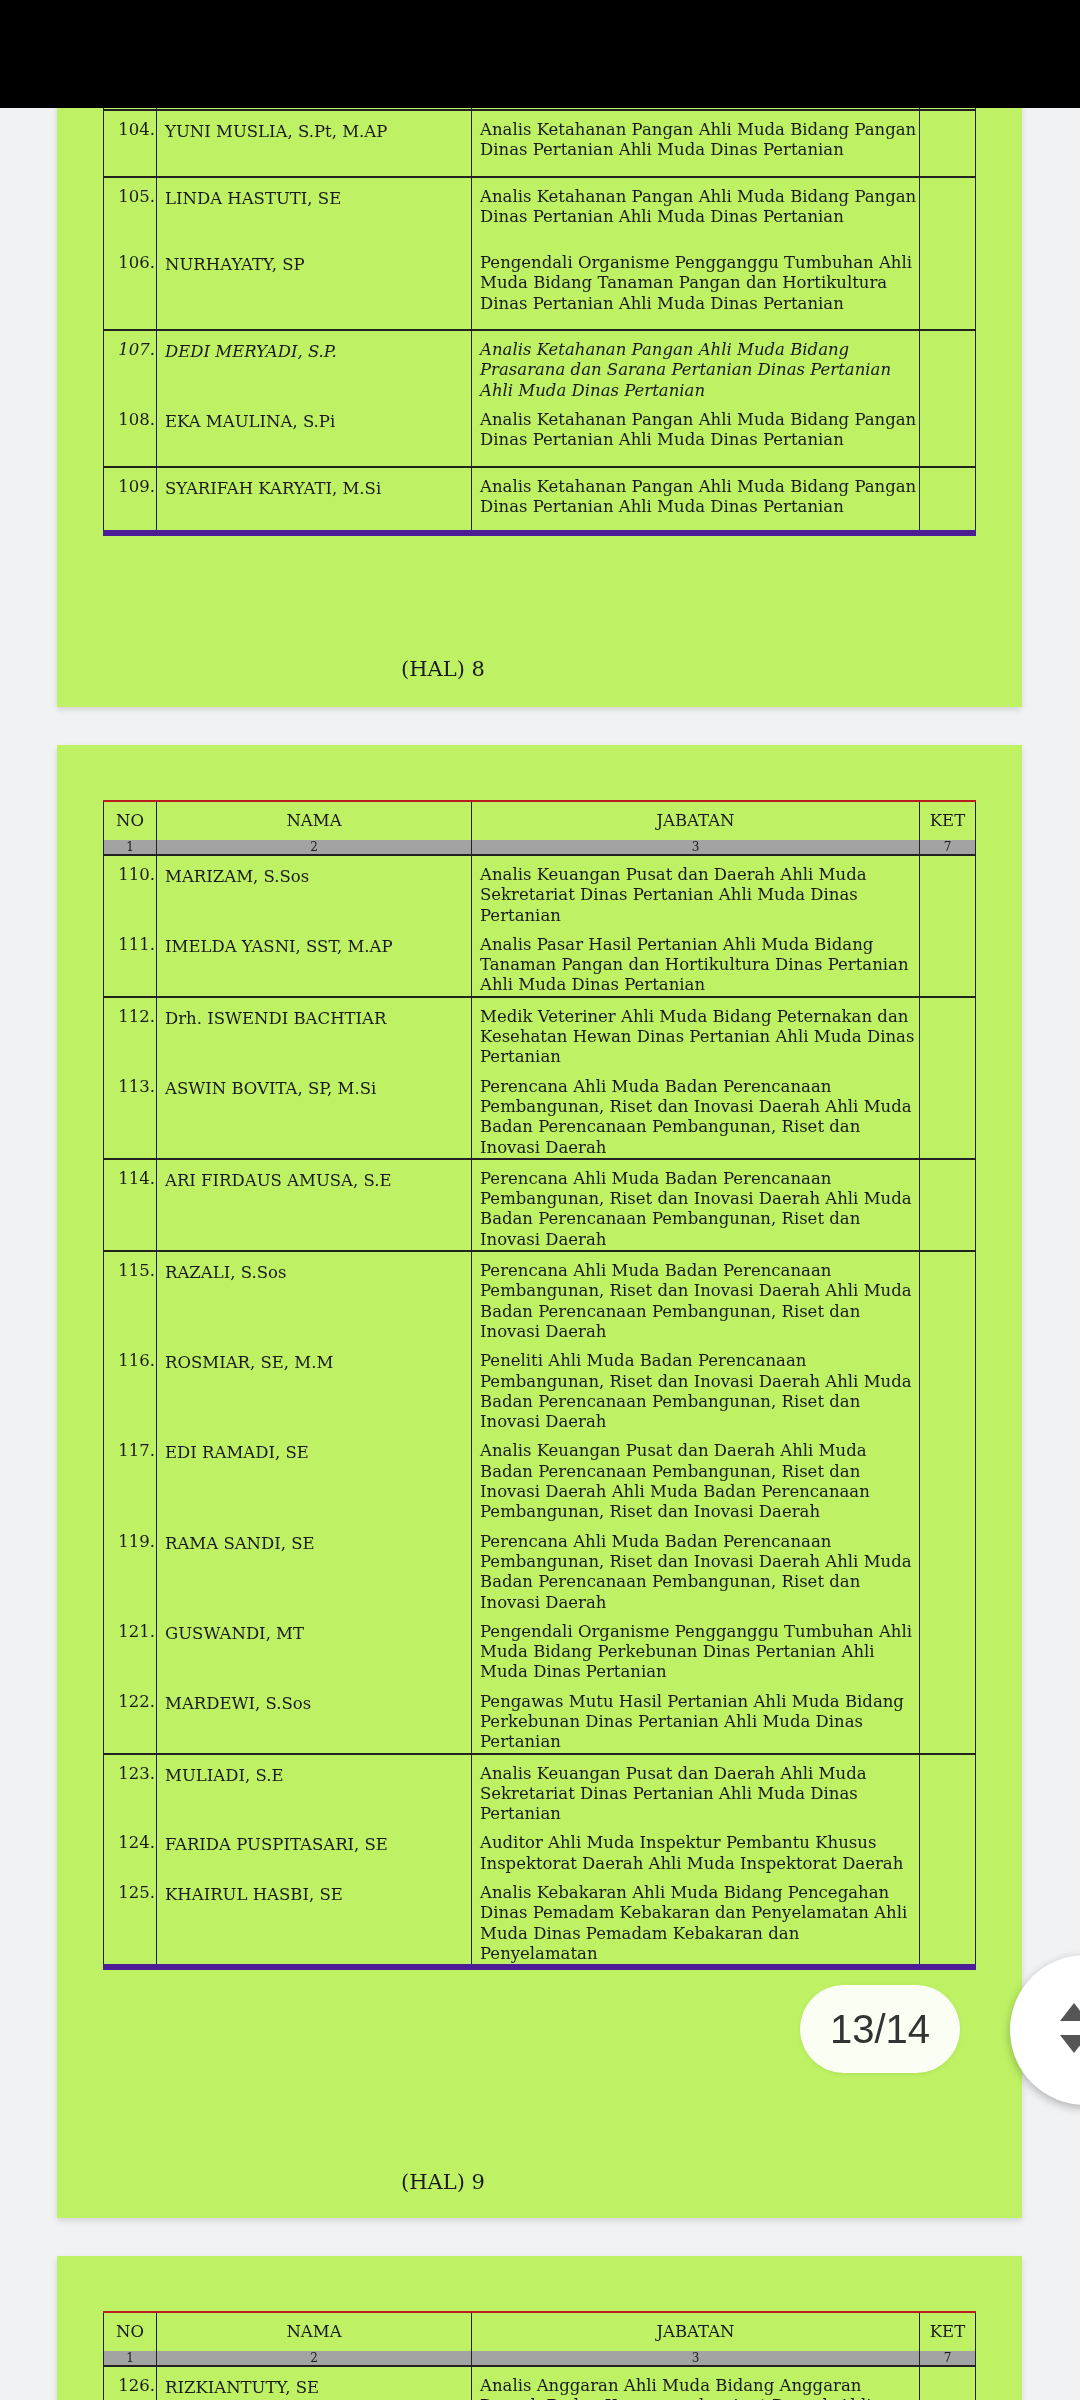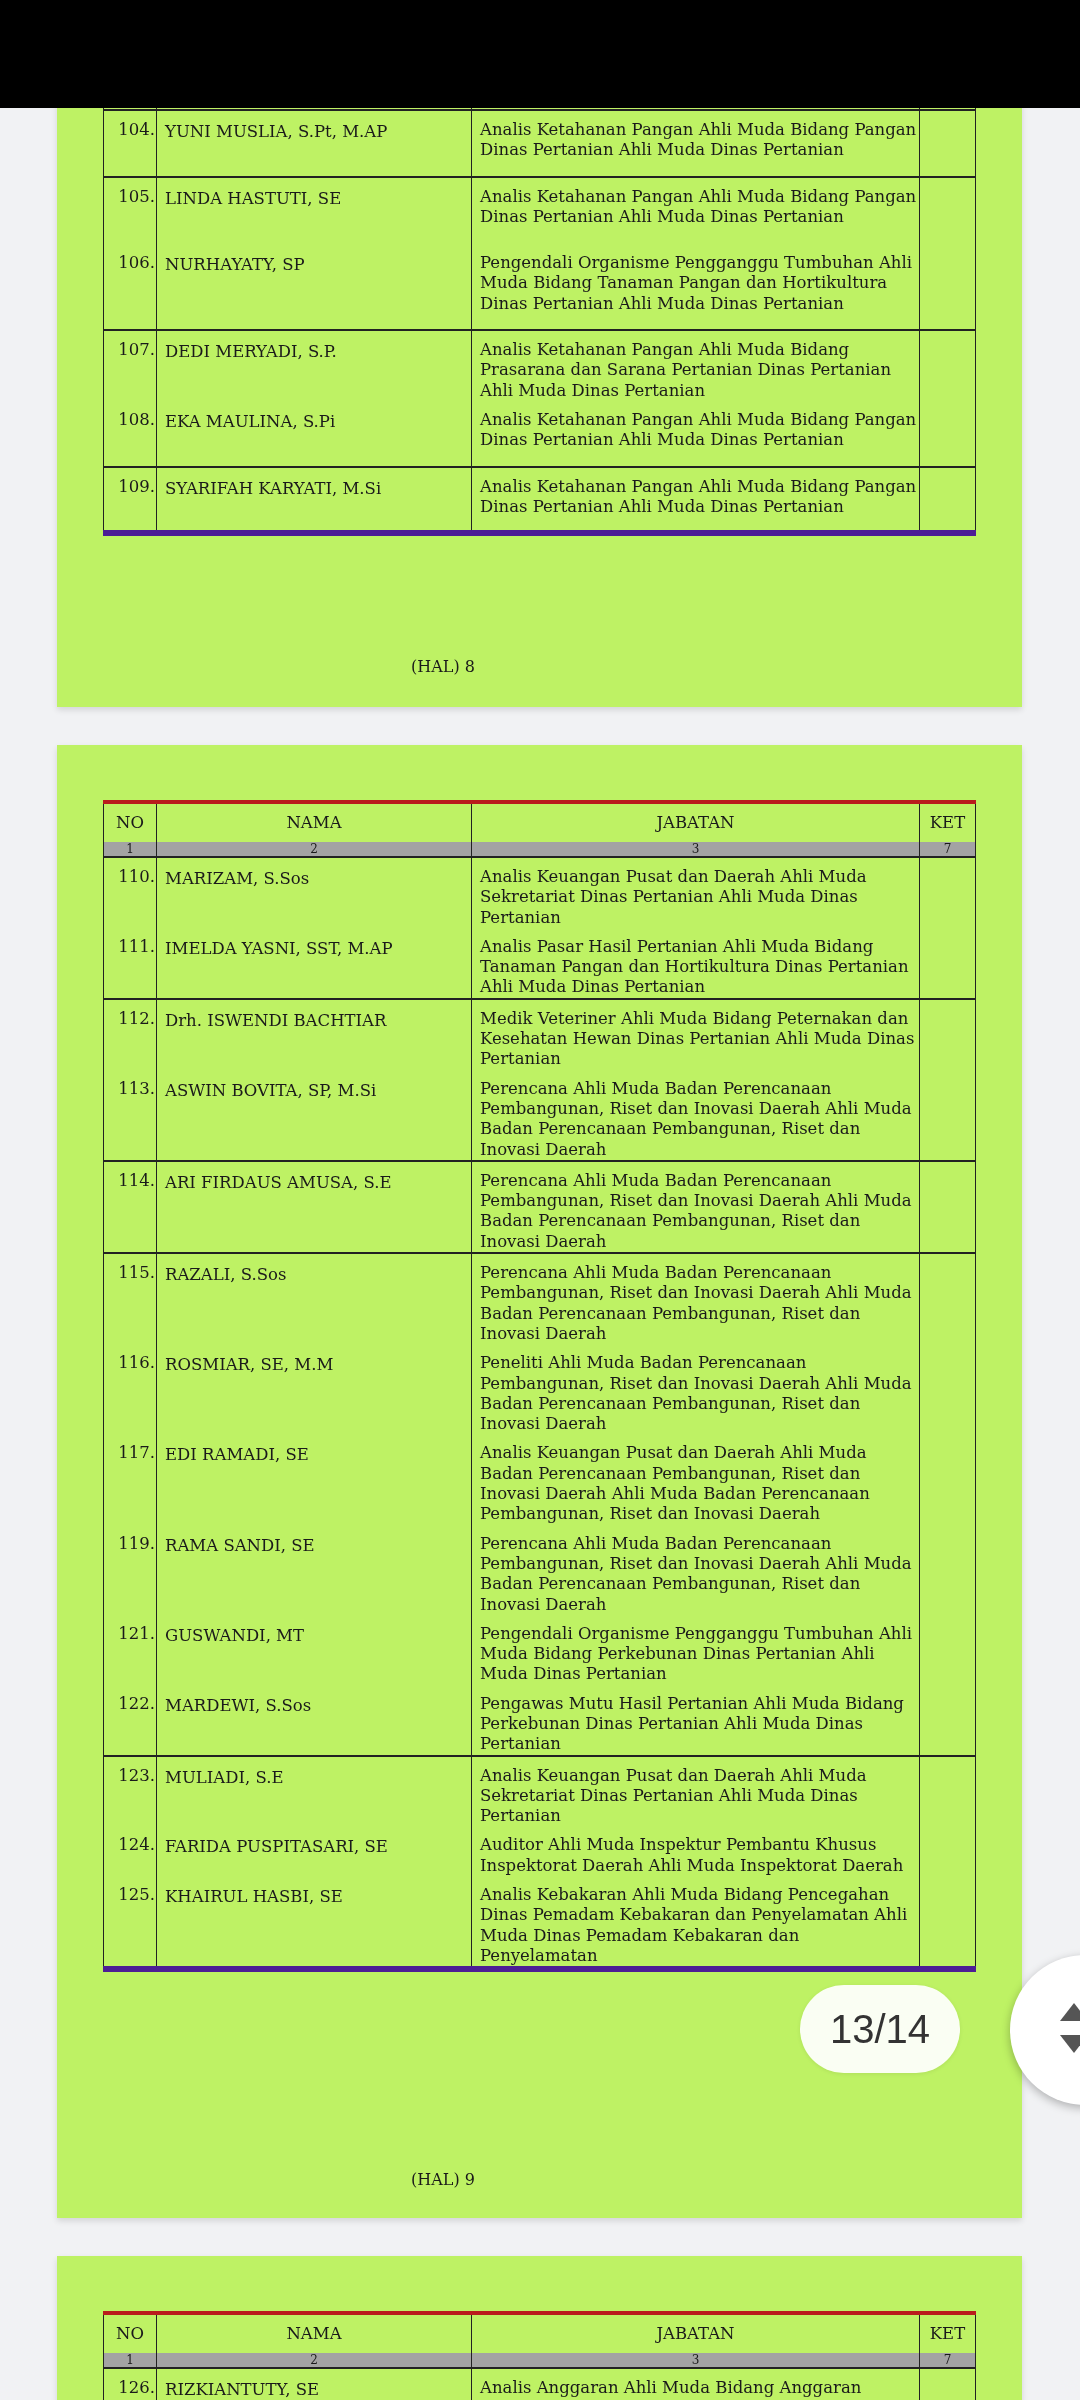--- a/index.html
+++ b/index.html
@@ -18,26 +18,26 @@
     border-collapse:collapse; table-layout:fixed;
     font-size:16.5px; line-height:20.3px; color:#1a1a1a;
   }
   .tbl td, .tbl th { padding:0; vertical-align:top; border-left:1.5px solid #222; border-right:1.5px solid #222; }
   .tbl col.c-no { width:53px; }
   .tbl col.c-nama { width:315px; }
   .tbl col.c-jab { width:448px; }
   .tbl col.c-ket { width:56px; }
   .tbl tr.grp-start td { border-top:2px solid #222; }
   .tbl tr.last td { border-bottom:6px solid #4c1d95; }
-  .tbl th { font-weight:normal; text-align:center; height:38px; vertical-align:middle; border-top:4px solid #b91c1c; font-size:16.5px; }
+  .tbl th { font-weight:normal; text-align:center; height:38px; vertical-align:middle; border-top:2px solid #b91c1c; font-size:16.5px; }
   .tbl tr.numrow td { background:#a3a3a3; text-align:center; font-size:12px; line-height:14px; height:14px; border-bottom:2px solid #222; }
   .tbl td.no { text-align:right; padding-right:1px; padding-top:9px; }
   .tbl td.nama { padding-left:8px; padding-top:11px; white-space:nowrap; }
   .tbl td.jab { padding-left:8px; padding-top:9px; }
-  .hal { position:absolute; left:0; width:772px; text-align:center; font-size:16px; color:#1a1a1a; }
+  .hal { position:absolute; left:0; width:772px; text-align:center; font-size:21px; color:#1a1a1a; }
   .counter {
     position:absolute; left:800px; top:1985px; width:160px; height:88px;
     border-radius:44px; background:rgba(255,255,255,0.92);
     box-shadow:0 1px 4px rgba(0,0,0,0.08);
     font-family:"Liberation Sans", "DejaVu Sans", sans-serif; font-size:40px; color:#333;
     display:flex; align-items:center; justify-content:center; z-index:6;
   }
   .scroll-handle {
     position:absolute; left:1010px; top:1955px; width:150px; height:150px; border-radius:75px;
     background:#fff; box-shadow:0 3px 10px rgba(0,0,0,0.28); z-index:6;
@@ -82,21 +82,21 @@
         <td class="nama">LINDA HASTUTI, SE</td>
         <td class="jab">Analis Ketahanan Pangan Ahli Muda Bidang Pangan Dinas Pertanian Ahli Muda Dinas Pertanian</td>
         <td></td>
       </tr>
       <tr style="height:86px;">
         <td class="no">106.</td>
         <td class="nama">NURHAYATY, SP</td>
         <td class="jab">Pengendali Organisme Pengganggu Tumbuhan Ahli Muda Bidang Tanaman Pangan dan Hortikultura Dinas Pertanian Ahli Muda Dinas Pertanian</td>
         <td></td>
       </tr>
-      <tr class="grp-start" style="height:66px;">
+      <tr class="grp-start" style="height:66px;font-style:italic;">
         <td class="no">107.</td>
         <td class="nama">DEDI MERYADI, S.P.</td>
         <td class="jab">Analis Ketahanan Pangan Ahli Muda Bidang Prasarana dan Sarana Pertanian Dinas Pertanian Ahli Muda Dinas Pertanian</td>
         <td></td>
       </tr>
       <tr style="height:66px;">
         <td class="no">108.</td>
         <td class="nama">EKA MAULINA, S.Pi</td>
         <td class="jab">Analis Ketahanan Pangan Ahli Muda Bidang Pangan Dinas Pertanian Ahli Muda Dinas Pertanian</td>
         <td></td>

